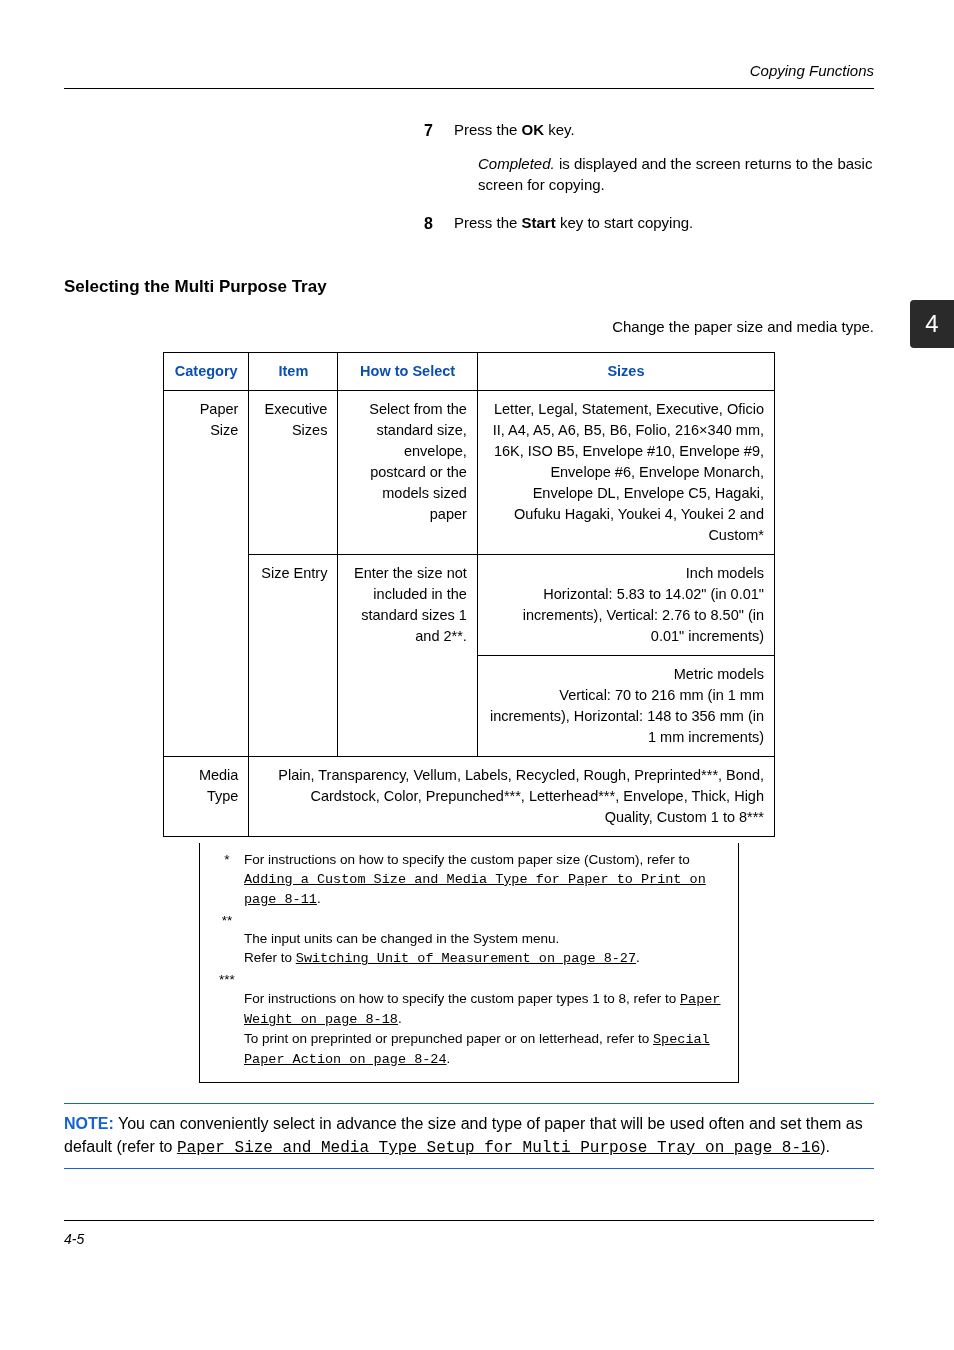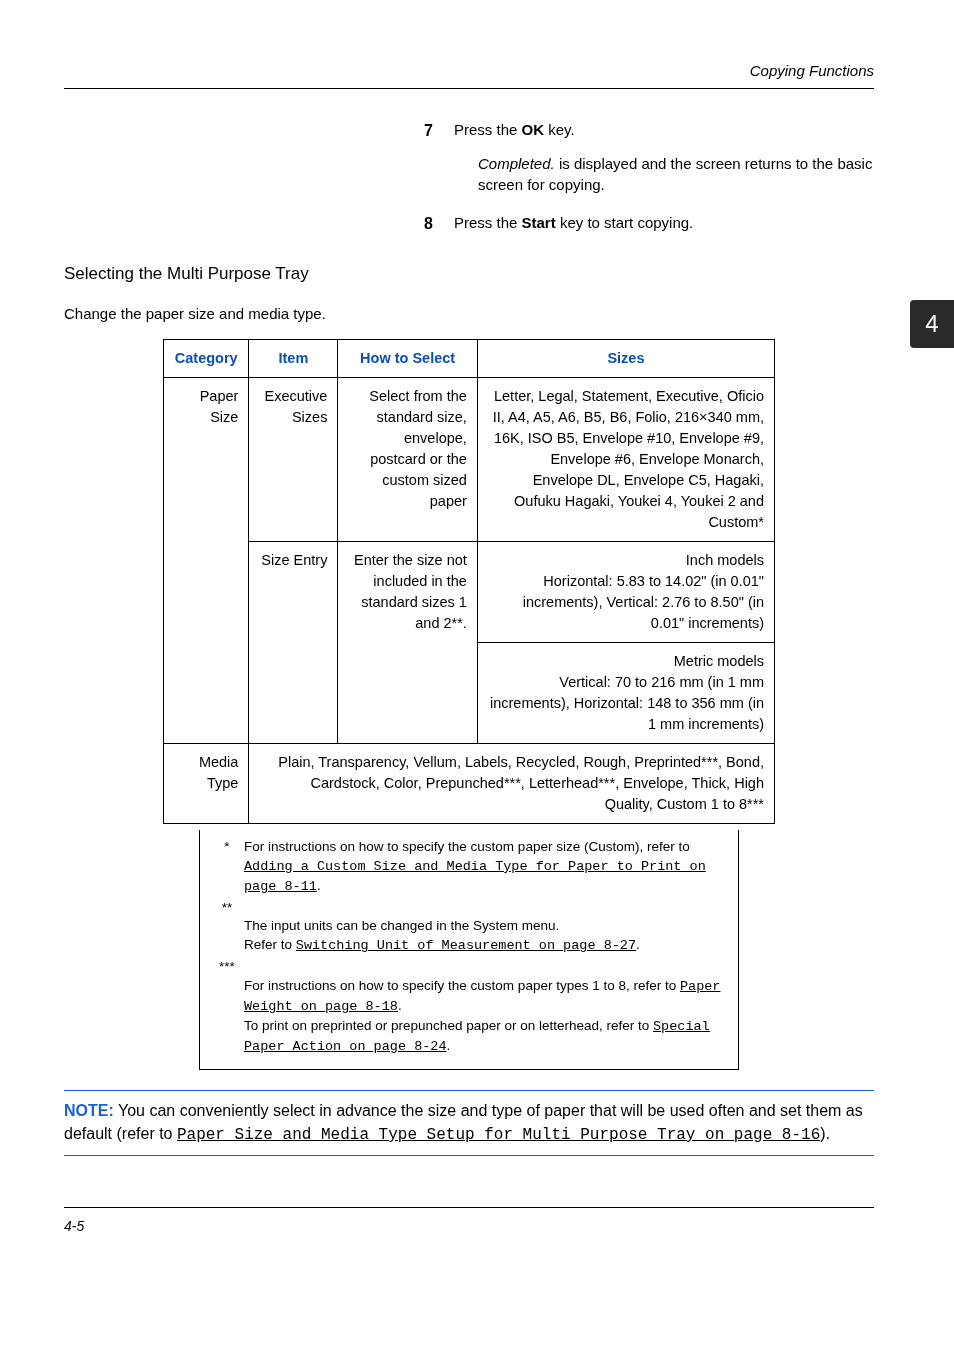--- a/index.html
+++ b/index.html
@@ -40,26 +40,26 @@
     width: 30px;
     flex-shrink: 0;
     font-size: 16px;
   }
   .step .body { flex: 1; }
   .step .body .indent {
     margin-top: 12px;
     margin-left: 24px;
   }
   .h2 {
-    font-weight: normal;
+    font-weight: bold;
     font-size: 17px;
-    margin-top: 27px;
+    margin-top: 40px;
     margin-bottom: 16px;
   }
-  .para { margin-bottom: 14px; }
+  .para { margin-bottom: 14px; text-align: right; }
 
   .page-tab {
     position: absolute;
     right: 0;
     top: 300px;
     width: 44px;
     height: 48px;
     background: #2a2a2a;
     color: #fff;
     display: flex;
@@ -171,21 +171,21 @@
         <th>Category</th>
         <th>Item</th>
         <th>How to Select</th>
         <th>Sizes</th>
       </tr>
     </thead>
     <tbody>
       <tr>
         <td rowspan="3">Paper Size</td>
         <td>Executive Sizes</td>
-        <td>Select from the standard size, envelope, postcard or the custom sized paper</td>
+        <td>Select from the standard size, envelope, postcard or the models sized paper</td>
         <td>Letter, Legal, Statement, Executive, Oficio II, A4, A5, A6, B5, B6, Folio, 216×340 mm, 16K, ISO B5, Envelope #10, Envelope #9, Envelope #6, Envelope Monarch, Envelope DL, Envelope C5, Hagaki, Oufuku Hagaki, Youkei 4, Youkei 2 and Custom*</td>
       </tr>
       <tr>
         <td rowspan="2">Size Entry</td>
         <td rowspan="2">Enter the size not included in the standard sizes 1 and 2**.</td>
         <td style="white-space:pre-line">Inch models
 Horizontal: 5.83 to 14.02" (in 0.01" increments), Vertical: 2.76 to 8.50" (in 0.01" increments)</td>
       </tr>
       <tr>
         <td style="white-space:pre-line">Metric models

